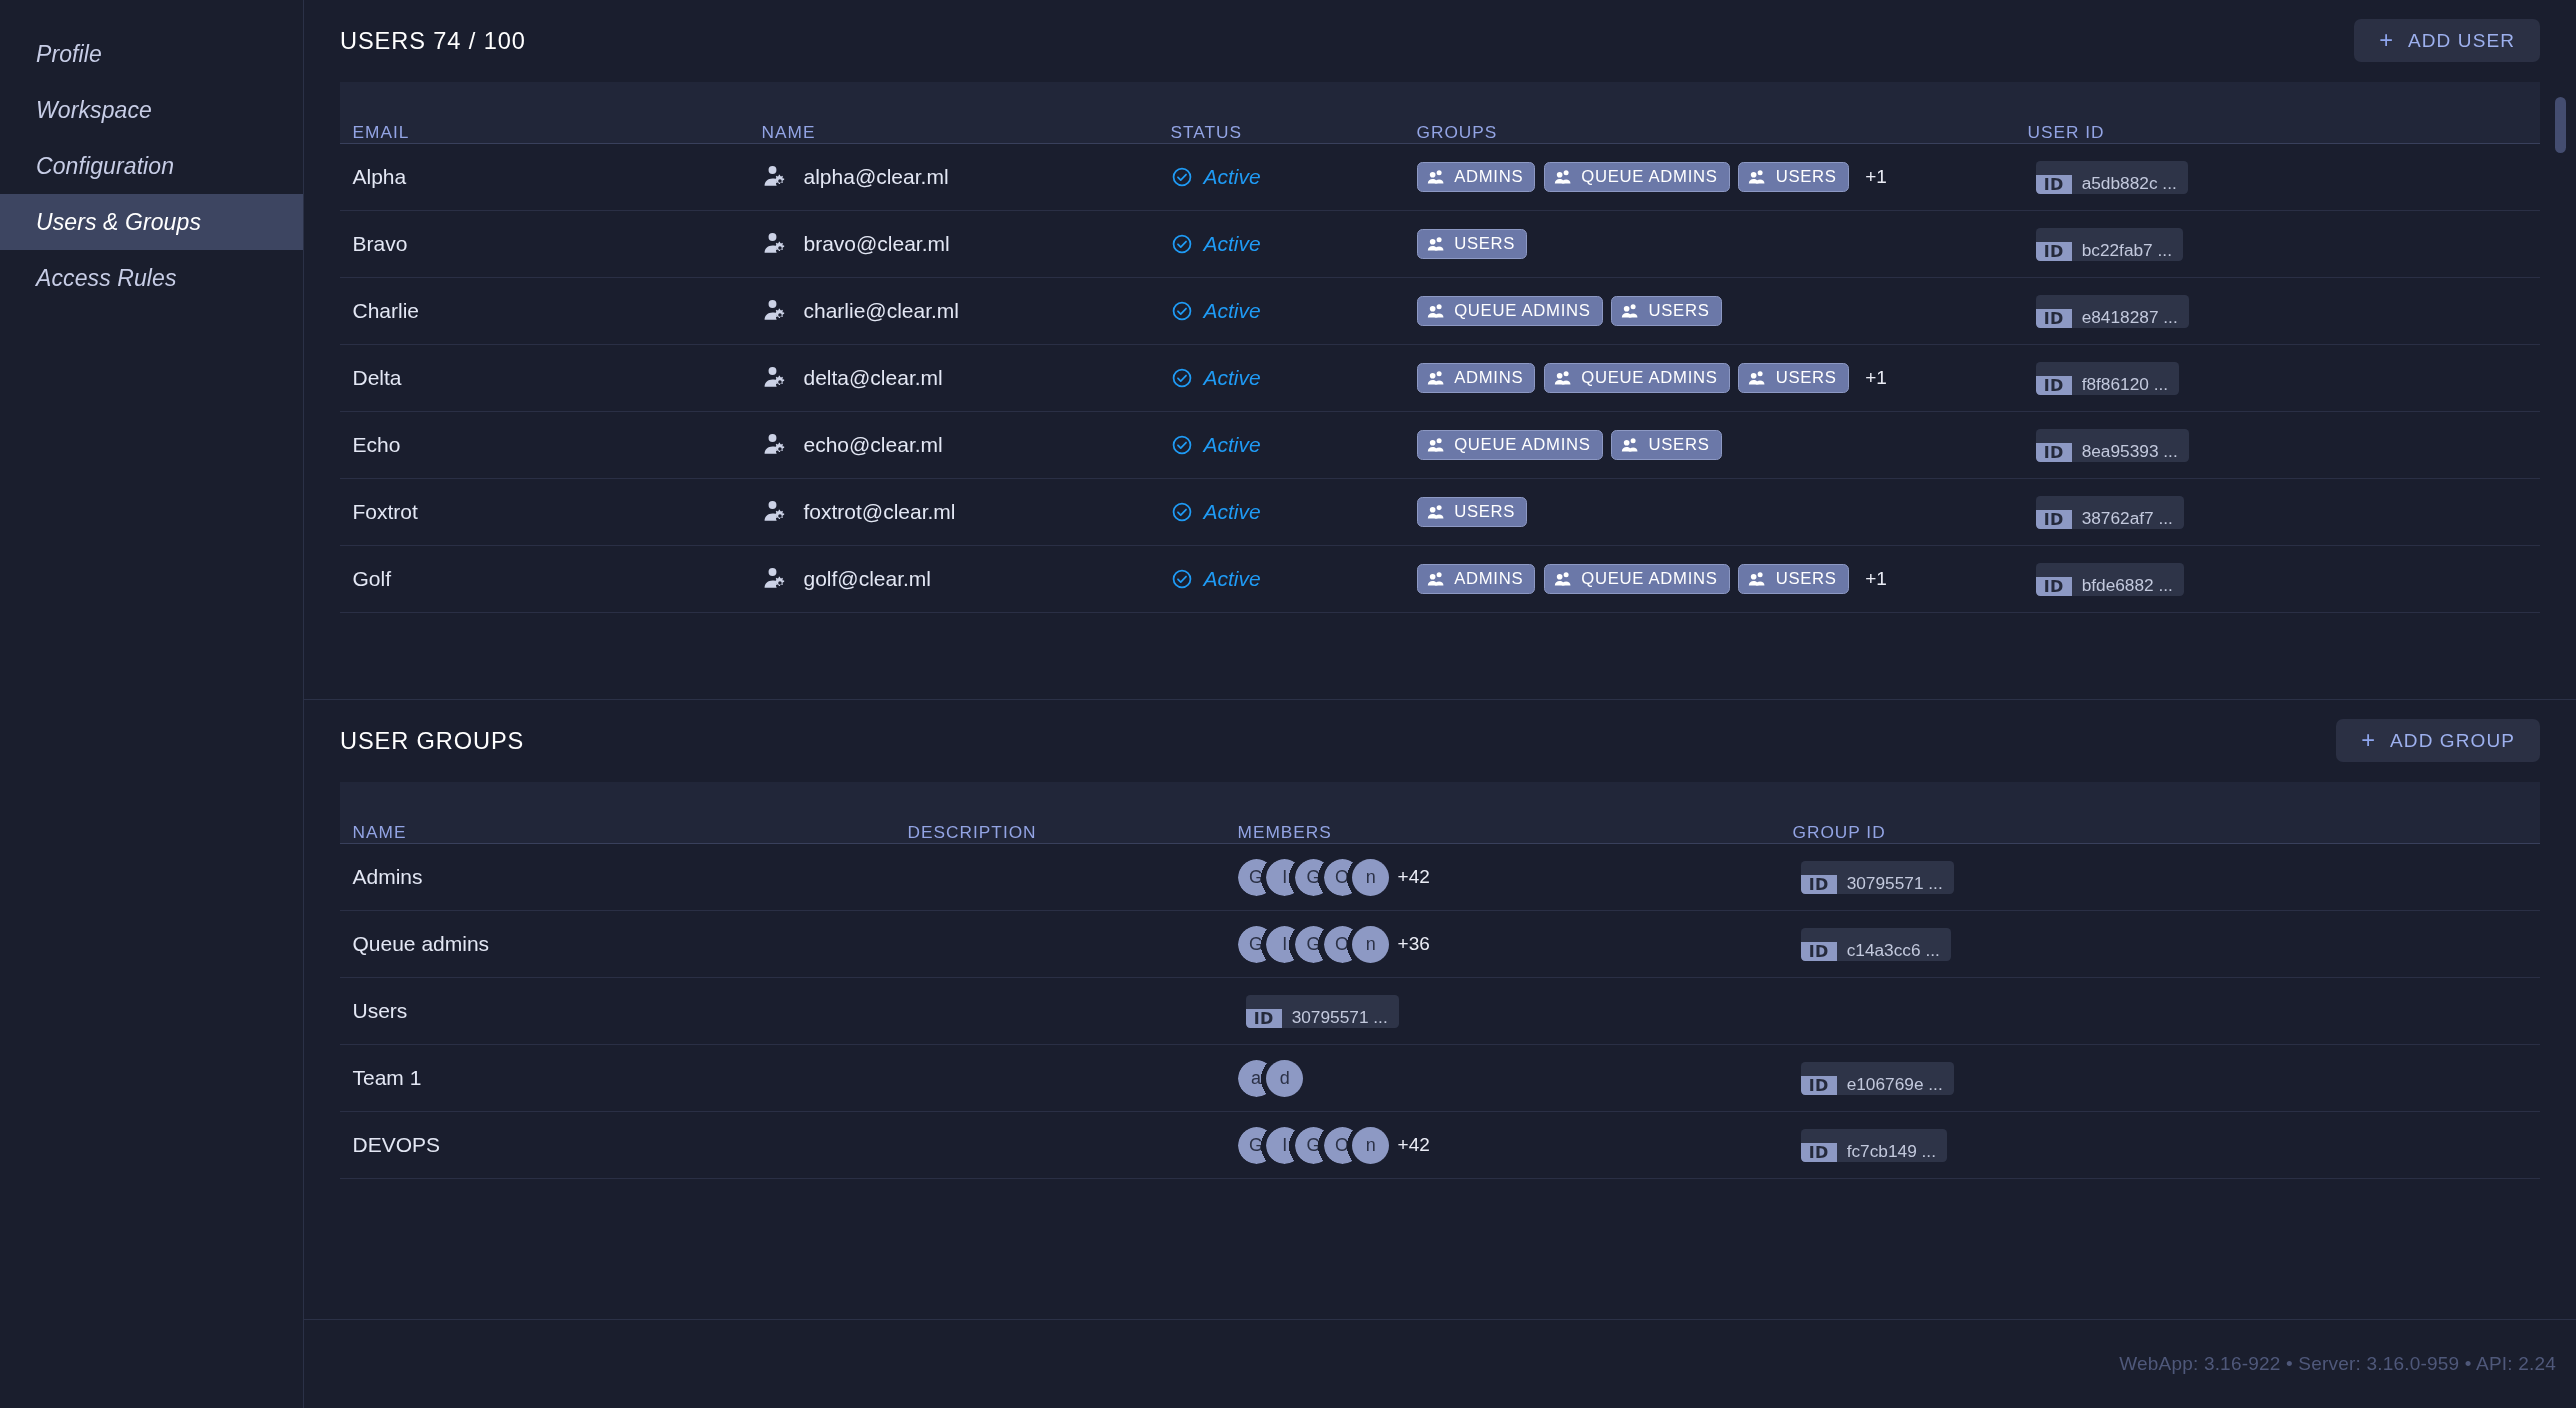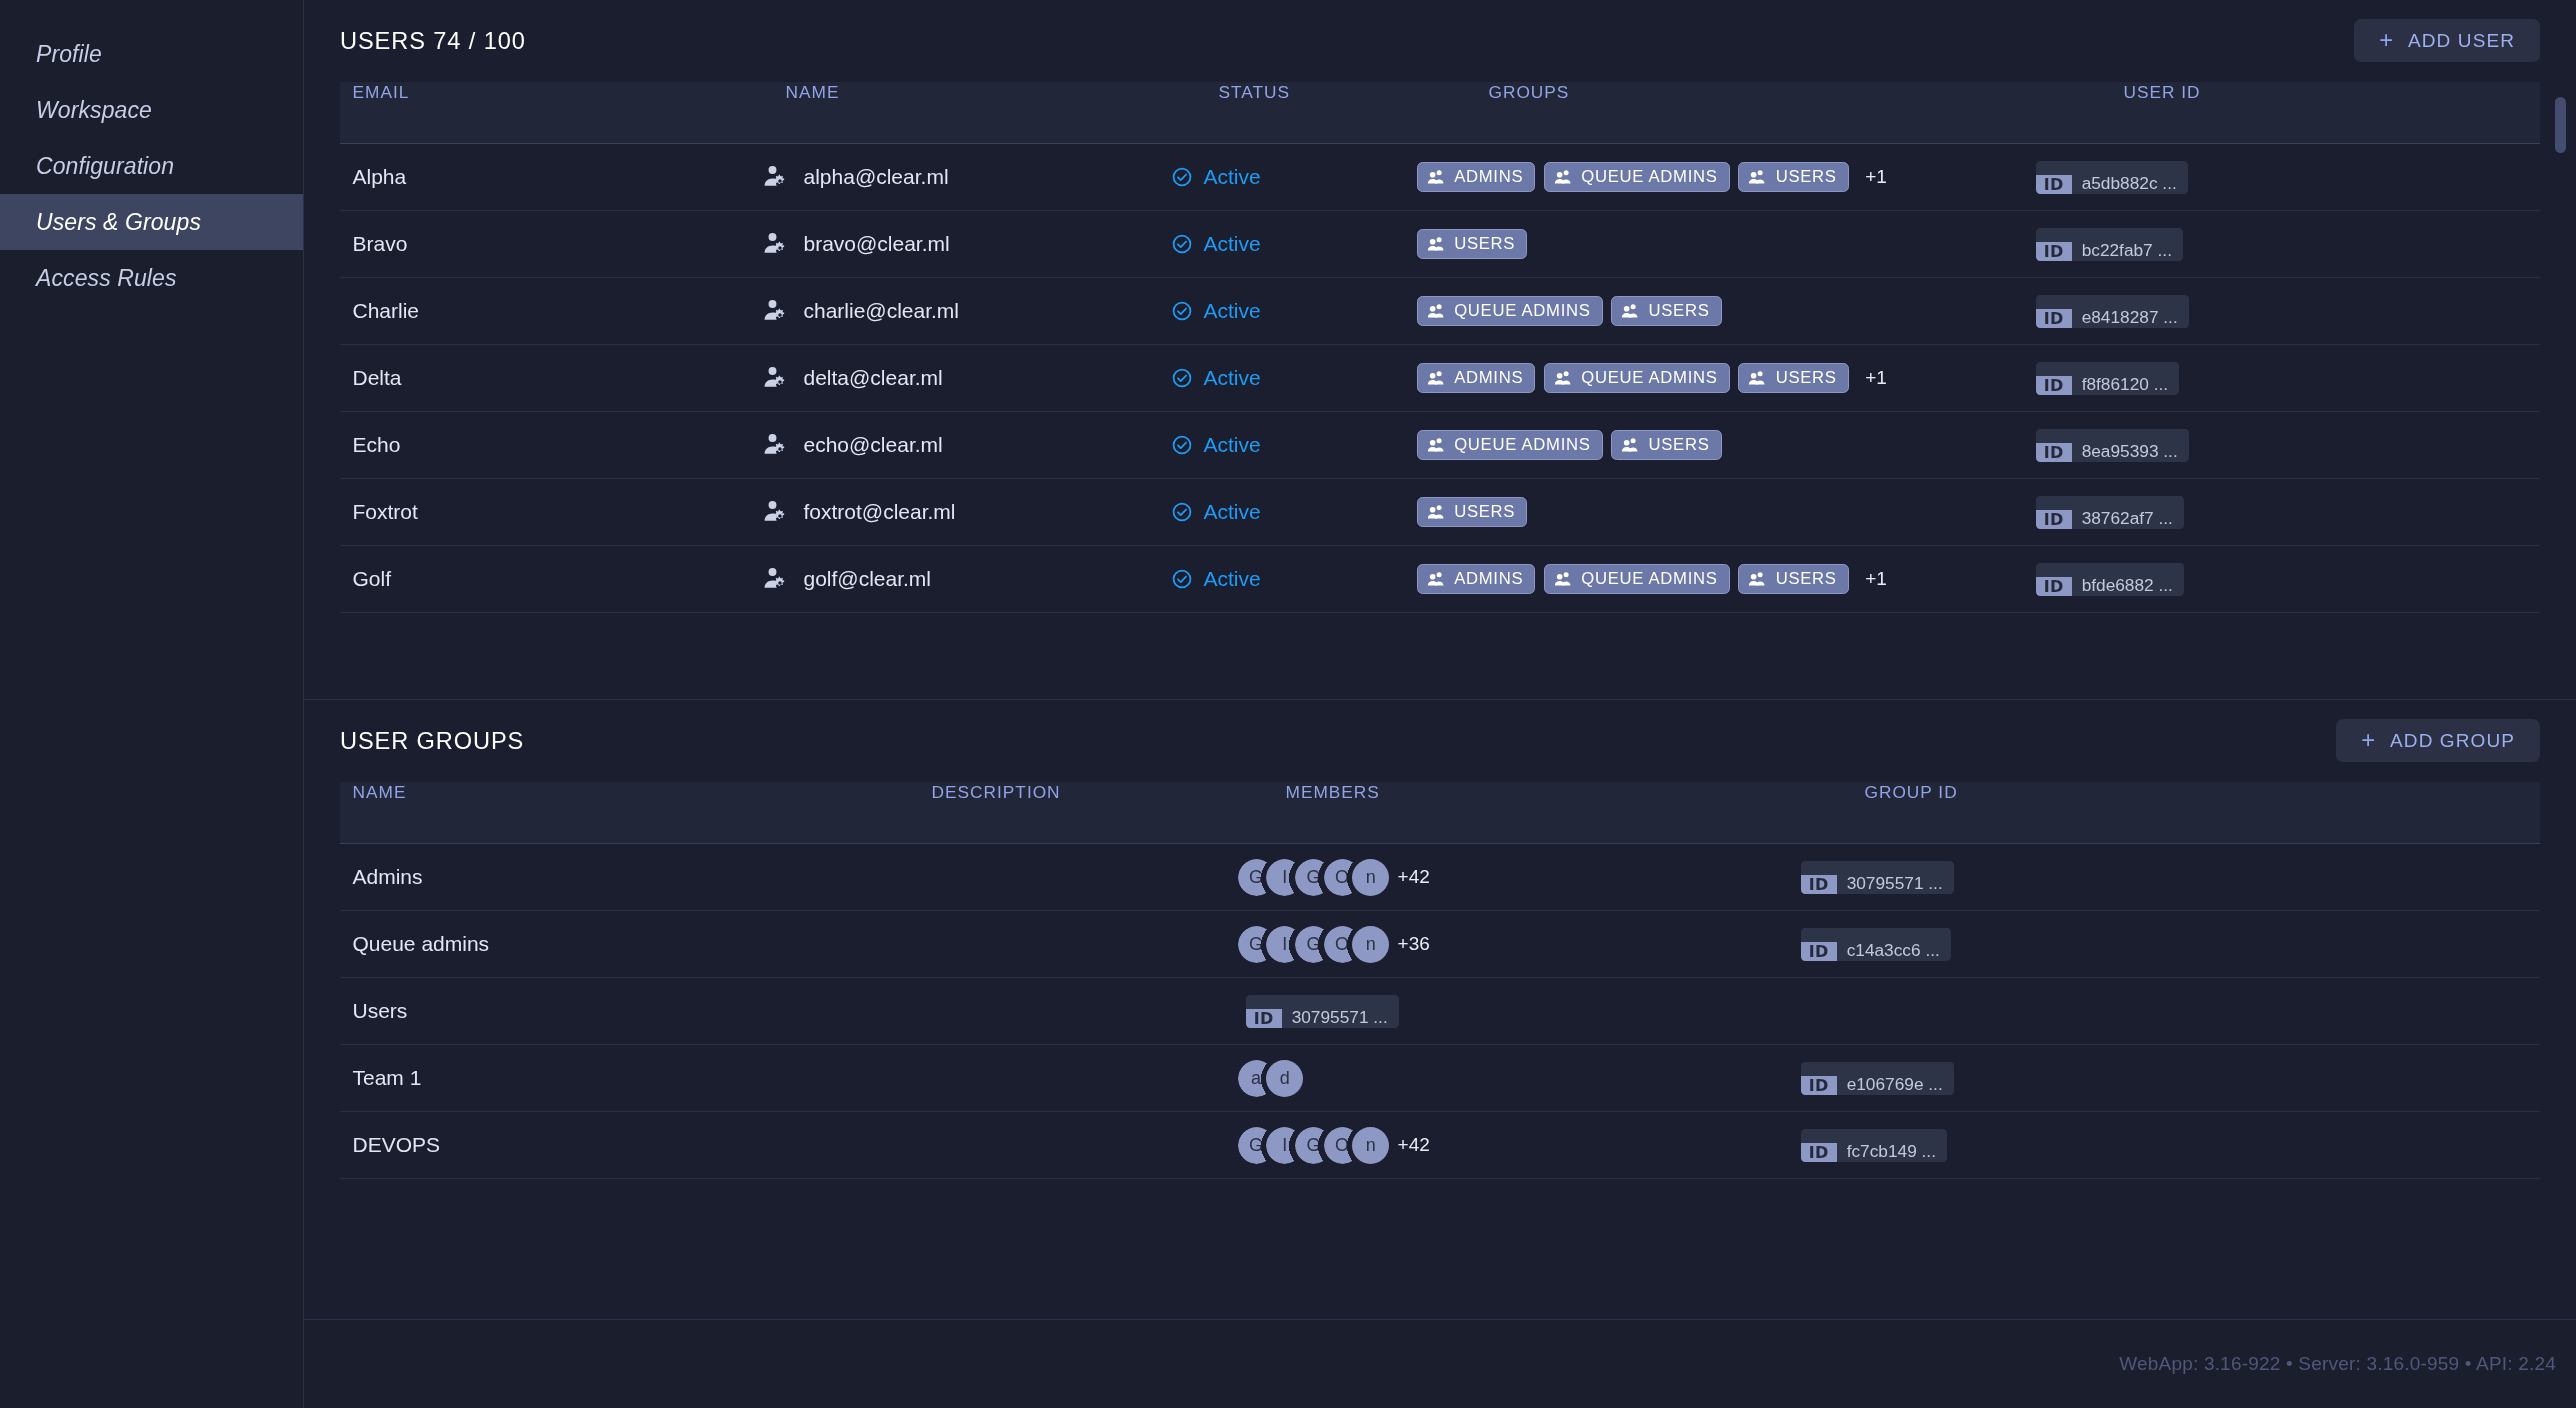--- a/index.html
+++ b/index.html
@@ -100,25 +100,24 @@
     font-weight: 300;
   }
 
   
   .tbl {
     width: 100%;
     padding: 0 36px;
   }
   .thead {
     display: flex;
-    align-items: flex-start;
+    align-items: flex-end;
     height: 62px;
     background: #212639;
     border-bottom: 1.4px solid #39405c;
-    gap: 24px;
   }
   .th {
     font-size: 17.3px;
     letter-spacing: 1px;
     color: #93a4e4;
     padding-left: 12.5px;
   }
   .row {
     display: flex;
     align-items: center;
@@ -149,21 +148,21 @@
   .g-gid    { flex: 1; }
 
   
   .user-gear-icon {
     width: 28px; height: 28px;
     margin-right: 14px;
     flex: 0 0 28px;
   }
   .status-cell { gap: 11px; color: #1f9bf5; }
   .check-icon { width: 22px; height: 22px; flex: 0 0 22px; }
-  .status-text { font-size: 21px; color: #1f9bf5; }
+  .status-text { font-size: 21px; color: #1f9bf5; font-style: italic; }
 
   .chips { display: flex; align-items: center; gap: 8.3px; flex-wrap: nowrap; }
   .chip {
     display: inline-flex;
     align-items: center;
     gap: 8.3px;
     height: 30.5px;
     padding: 0 11px 0 9px;
     background: #6b78a8;
     border: 0.7px solid #8d99c4;

